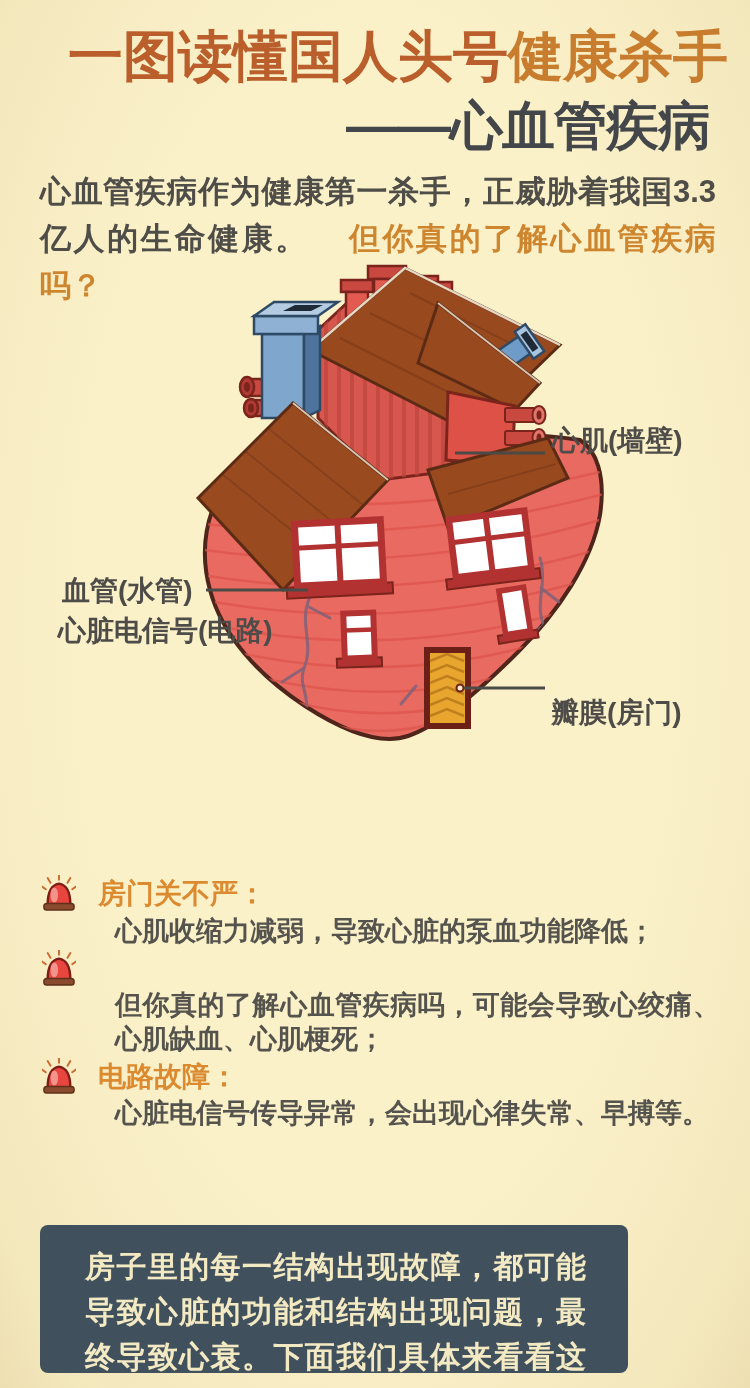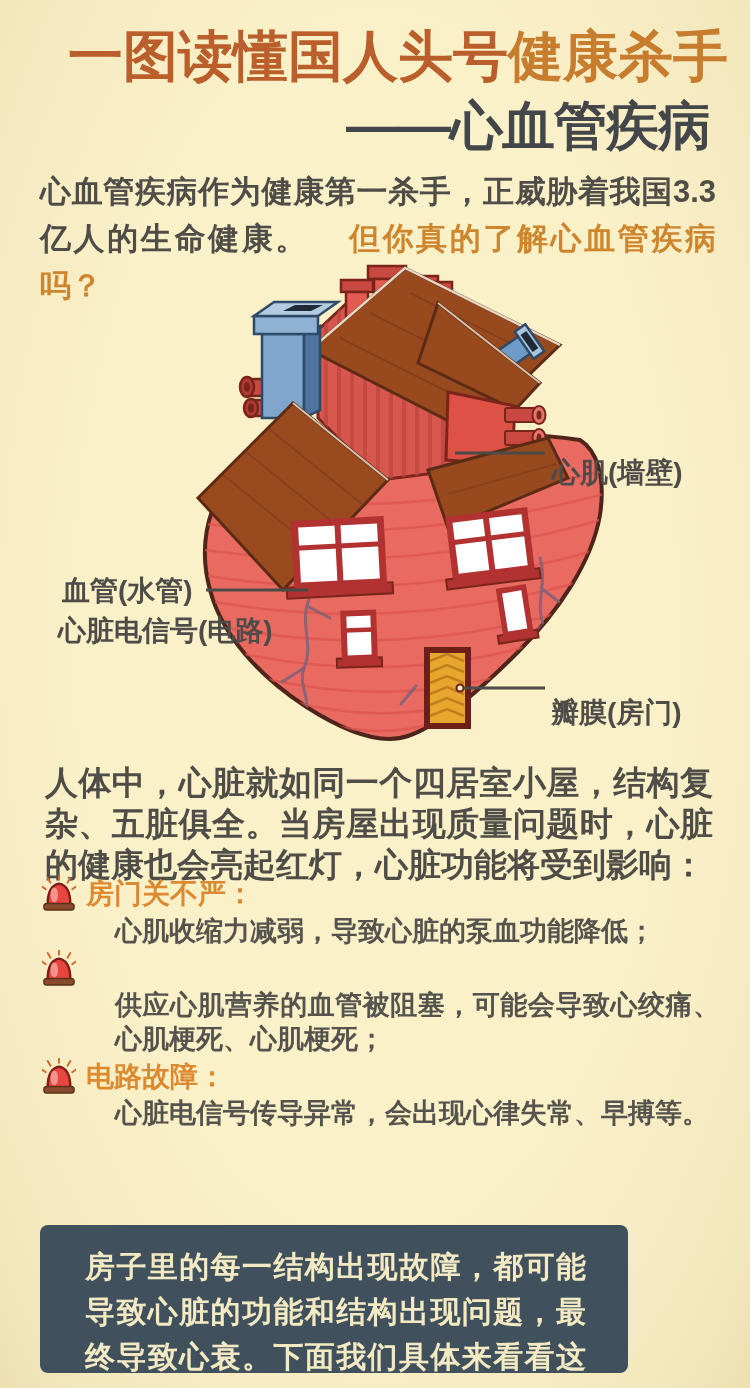--- a/index.html
+++ b/index.html
@@ -19,21 +19,21 @@
   .intro .hl{color:#CE862E;margin-left:40px;}
   
   .diagram{position:absolute;left:0;top:258px;}
   .dlabel{position:absolute;font-size:28px;line-height:34px;color:#4E4C48;white-space:nowrap;}
   
   .para{position:absolute;left:45px;top:762px;width:668px;margin:0;
         font-size:33px;line-height:41px;color:#4F4D48;text-align:justify;}
   
   .issues{position:absolute;left:42px;top:876px;width:678px;}
   .issue{margin-bottom:3px;}
-  .ihead{display:flex;align-items:center;gap:10px;height:35px;}
+  .ihead{display:flex;align-items:center;gap:22px;height:35px;}
   .ihead svg{flex:0 0 auto;display:block;}
   .ititle{font-size:28px;color:#DB8A30;}
   .idesc{margin:2px 0 3px 73px;font-size:27px;line-height:34px;color:#55534D;text-align:justify;}
   
   .footer{position:absolute;left:40px;top:1225px;width:588px;height:148px;
           background:#40515D;border-radius:8px;box-sizing:border-box;padding:19px 42px 0 45px;}
   .footer p{margin:0;font-size:30px;line-height:45px;color:#F3E9C2;text-align:justify;}
 </style>
 </head>
 <body>
@@ -199,26 +199,25 @@
       <circle cx="460" cy="430" r="3.5" fill="#F6E8C9" stroke="#6B1F16" stroke-width="2"></circle>
     </g>
 
     <g stroke="#4A4A46" stroke-width="3">
       <line x1="455" y1="195" x2="545" y2="195"></line>
       <line x1="206" y1="332" x2="308" y2="332"></line>
       <line x1="464" y1="430" x2="545" y2="430"></line>
     </g>
   </svg>
 
-  <span class="dlabel" style="left:552px;top:456px;text-align:center;">心肌(墙壁)</span>
+  <span class="dlabel" style="left:552px;top:424px;text-align:center;">心肌(墙壁)</span>
   <span class="dlabel" style="left:58px;top:614px;">心脏电信号(电路)</span>
   <span class="dlabel" style="left:62px;top:574px;">血管(水管)</span>
   <span class="dlabel" style="left:551px;top:696px;">瓣膜(房门)</span>
 
-  <p class="para">人体中，心脏就如同一个四居室小屋，结构复杂、五脏俱全。当房屋出现质量问题时，心脏的健康也会亮起红灯，心脏功能将受到影响：</p>
 
   <div class="issues">
 
     <div class="issue">
       <div class="ihead">
         <svg width="34" height="38" viewBox="0 0 36 40">
           <g stroke="#C96A2E" stroke-width="2" stroke-linecap="round">
             <line x1="18" y1="5" x2="18" y2="0"></line>
               <line x1="9" y1="8" x2="6" y2="3"></line>
               <line x1="27" y1="8" x2="30" y2="3"></line>
@@ -245,21 +244,21 @@
               <line x1="9" y1="8" x2="6" y2="3"></line>
               <line x1="27" y1="8" x2="30" y2="3"></line>
             <line x1="4" y1="15" x2="0" y2="12"></line>
               <line x1="32" y1="15" x2="36" y2="12"></line>
           </g>
           <path d="M6 31 Q6 11 18 9 Q30 11 30 31 Z" fill="#E8453E" stroke="#7E1D16" stroke-width="2.5"></path>
           <ellipse cx="13" cy="21" rx="4" ry="8" fill="#F59B94" opacity="0.9"></ellipse>
           <rect x="2" y="30" width="32" height="7" rx="3" fill="#8A4A2E" stroke="#5E3118" stroke-width="1.5"></rect>
         </svg>
       </div>
-      <p class="idesc">供应心肌营养的血管被阻塞，可能会导致心绞痛、心肌梗死、心肌梗死；</p>
+      <p class="idesc">但你真的了解心血管疾病吗，可能会导致心绞痛、心肌缺血、心肌梗死；</p>
     </div>
 
     <div class="issue">
       <div class="ihead">
         <svg width="34" height="38" viewBox="0 0 36 40">
           <g stroke="#C96A2E" stroke-width="2" stroke-linecap="round">
             <line x1="18" y1="5" x2="18" y2="0"></line>
               <line x1="9" y1="8" x2="6" y2="3"></line>
               <line x1="27" y1="8" x2="30" y2="3"></line>
             <line x1="4" y1="15" x2="0" y2="12"></line>

